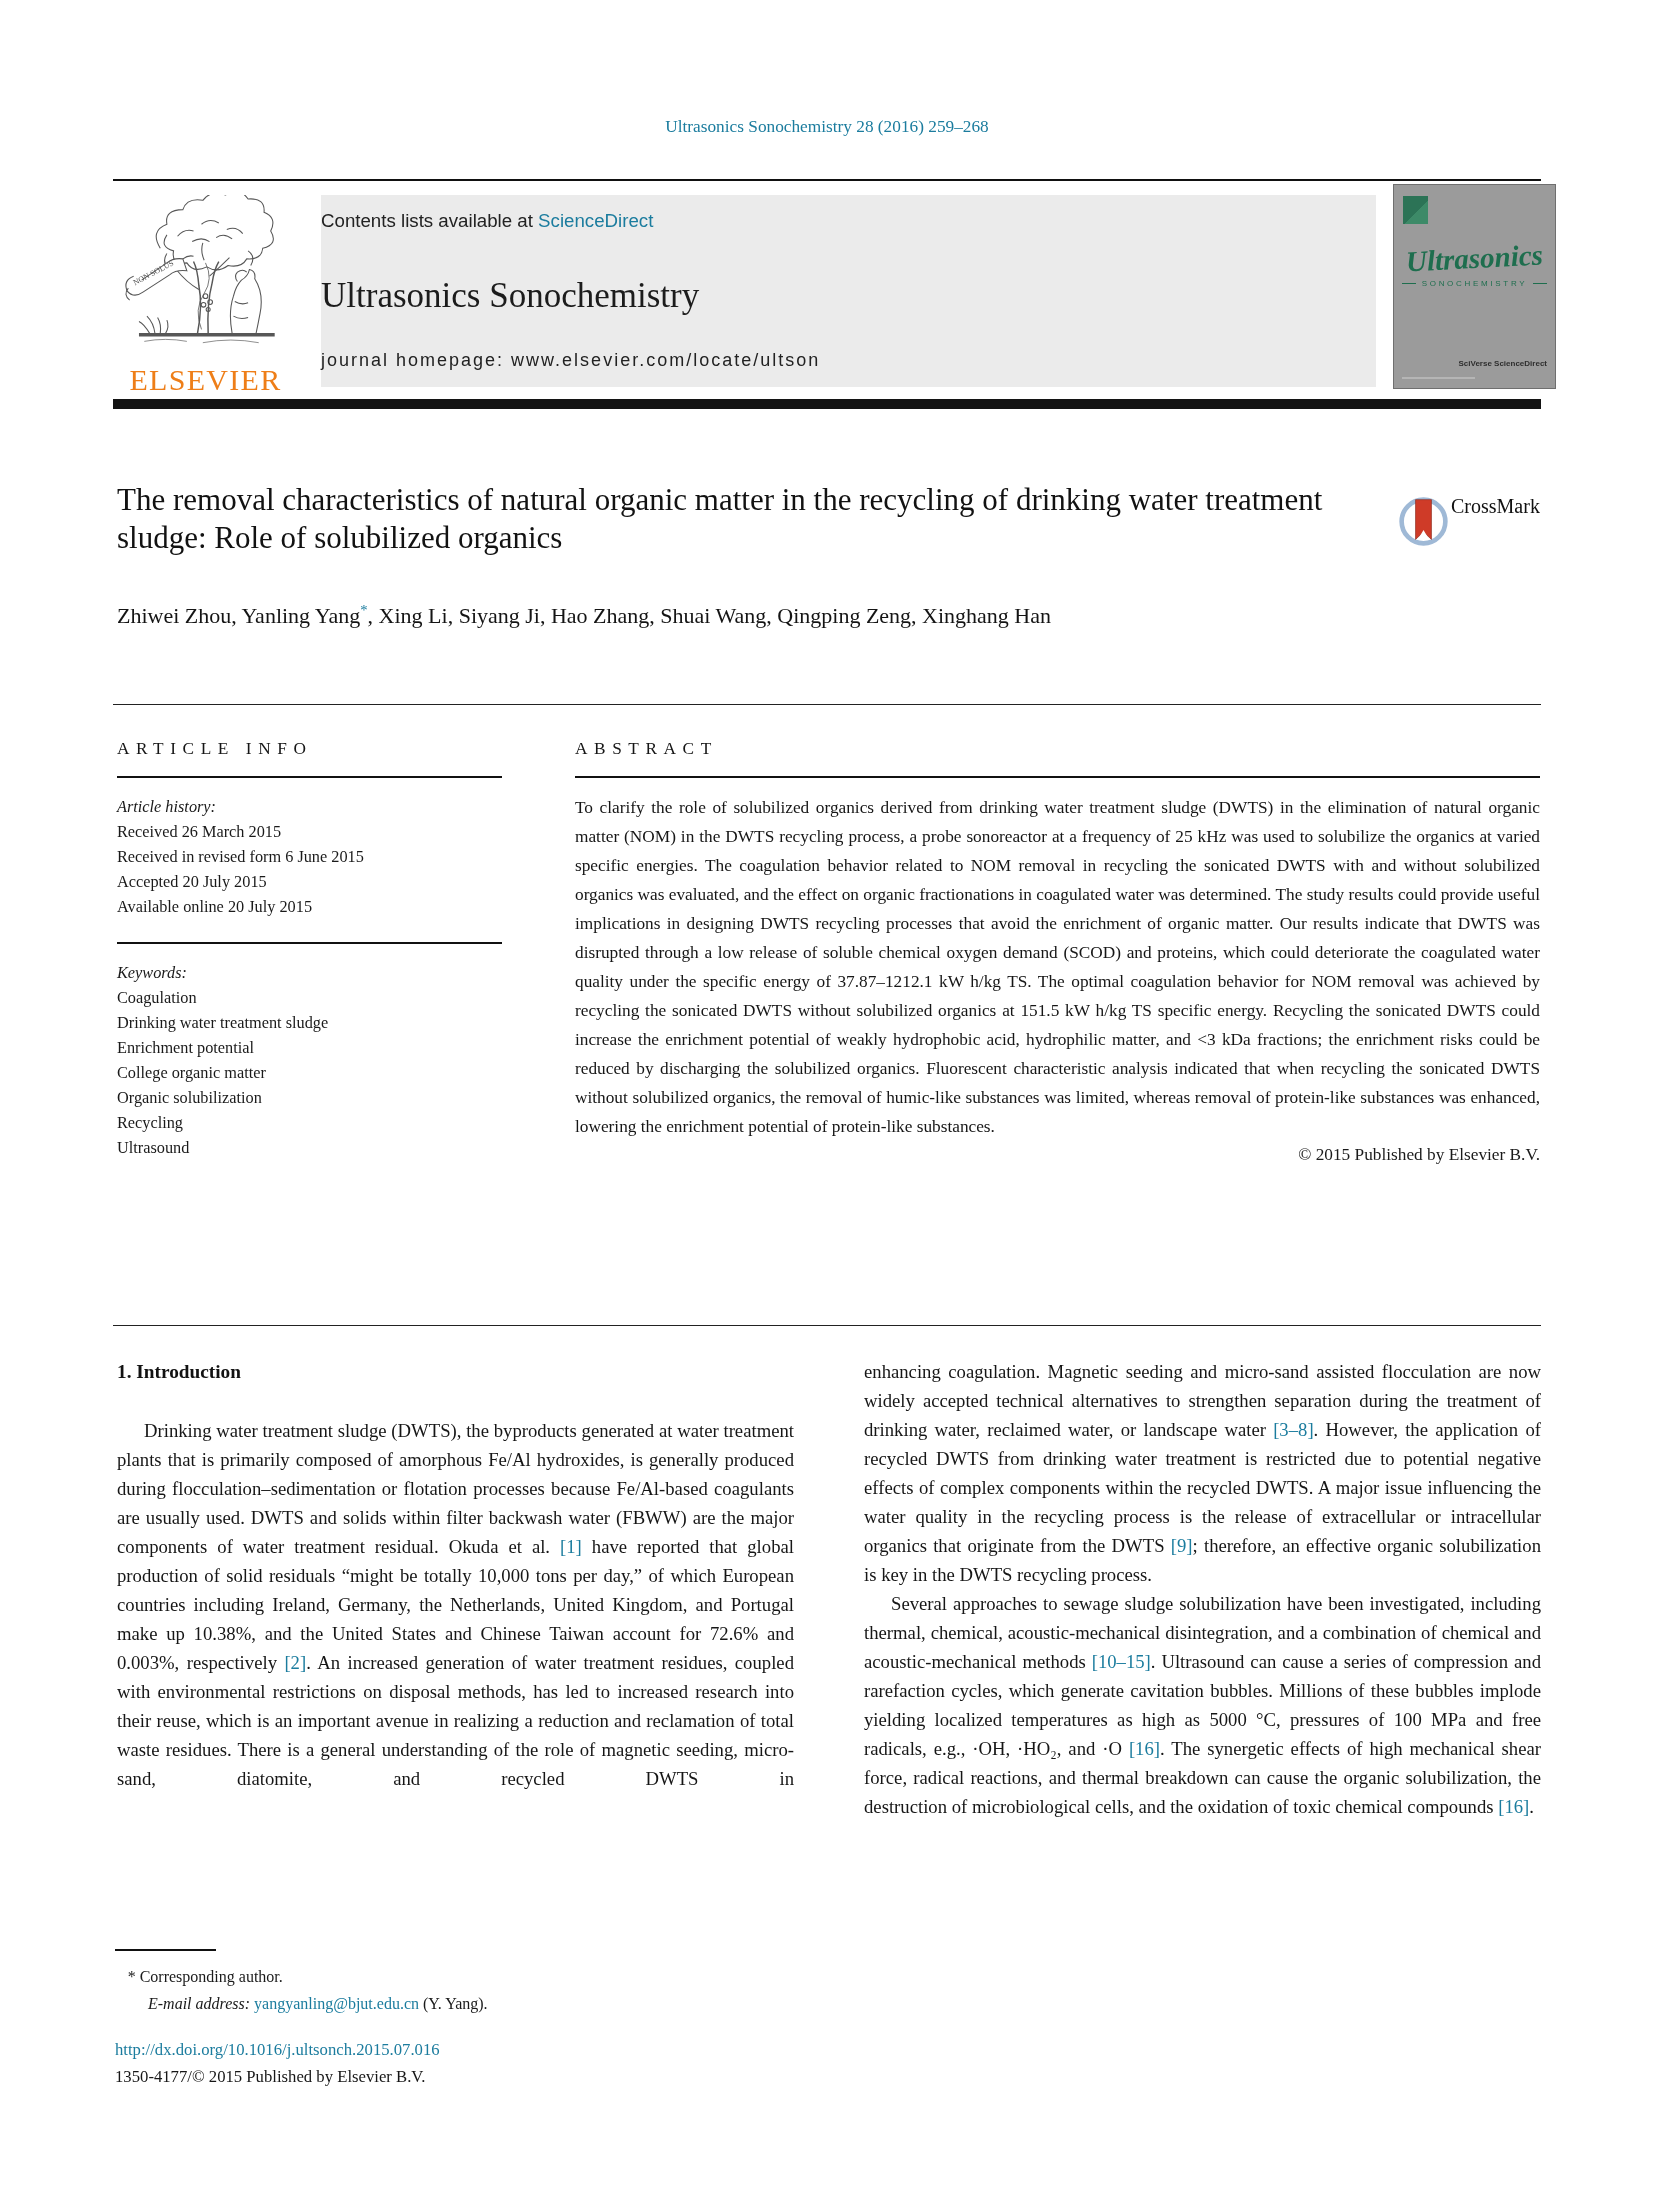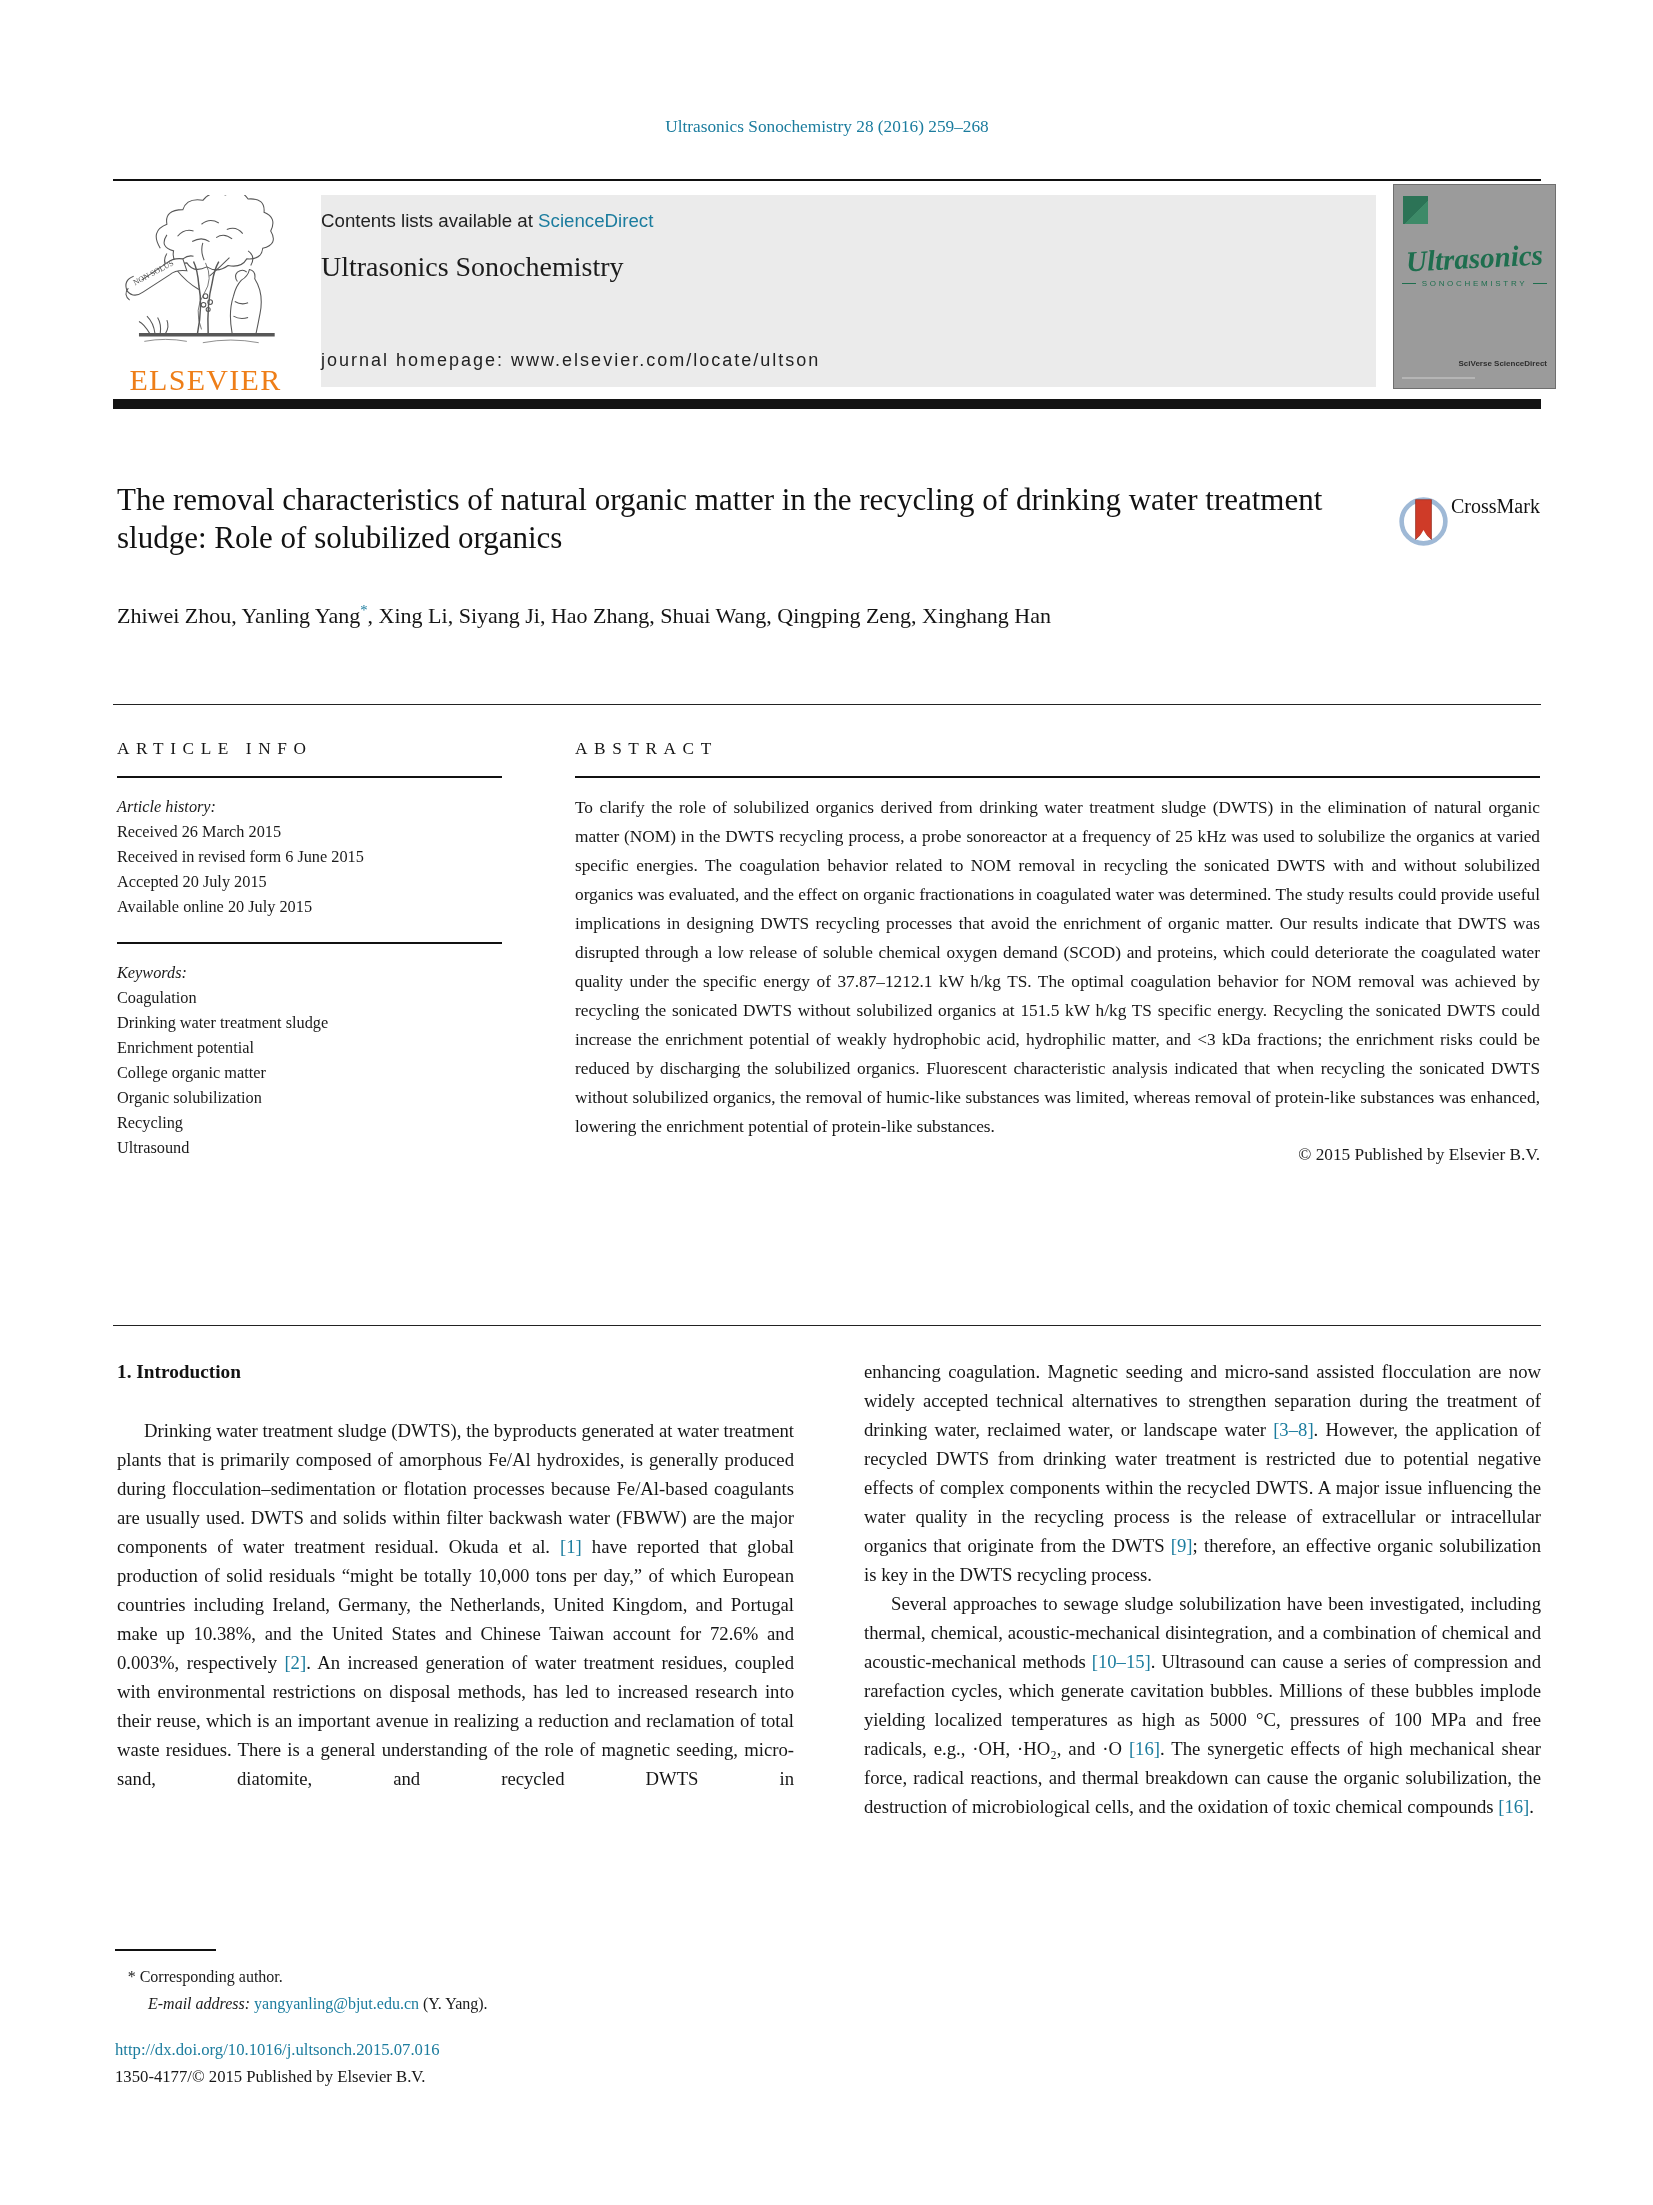--- a/index.html
+++ b/index.html
@@ -14,21 +14,21 @@
 
   .top-rule{position:absolute;left:113px;top:179px;width:1428px;height:2px;background:#111;}
 
   
   .els-logo{position:absolute;left:115px;top:195px;width:181px;text-align:center;}
   .els-word{font-size:30px;color:#ee7e18;letter-spacing:1.3px;margin-top:1.3px;}
 
   
   .hbox{position:absolute;left:321px;top:195px;width:1055px;height:192px;background:#ebebeb;text-align:left;}
   .hb-contents{margin-top:14.7px;font-family:"Liberation Sans","DejaVu Sans",sans-serif;font-size:18.7px;color:#222;}
-  .hb-title{margin-top:19px;font-size:28px;color:#1c1c1c;}
+  .hb-title{margin-top:44px;font-size:35px;color:#1c1c1c;}
   .hb-home{position:absolute;bottom:16px;left:0;width:100%;
            font-family:"Liberation Sans","DejaVu Sans",sans-serif;font-size:18px;letter-spacing:2px;color:#222;}
 
   
   .cover{position:absolute;left:1393px;top:184px;width:163px;height:205px;background:#9b9b9b;border:0.7px solid #6f6f6f;box-sizing:border-box;}
   .cover-logo{position:absolute;left:9.3px;top:10.7px;width:25px;height:28px;
               background:linear-gradient(135deg,#2c7356 55%,#3d8a68 55%);}
   .cover-script{margin-top:57px;text-align:center;font-style:italic;font-weight:bold;
                 font-size:29px;color:#1e6e4e;transform:rotate(-3deg);}
   .cover-sub{display:flex;align-items:center;gap:5.3px;margin:4px 8px 0 8px;color:#1e6e4e;

